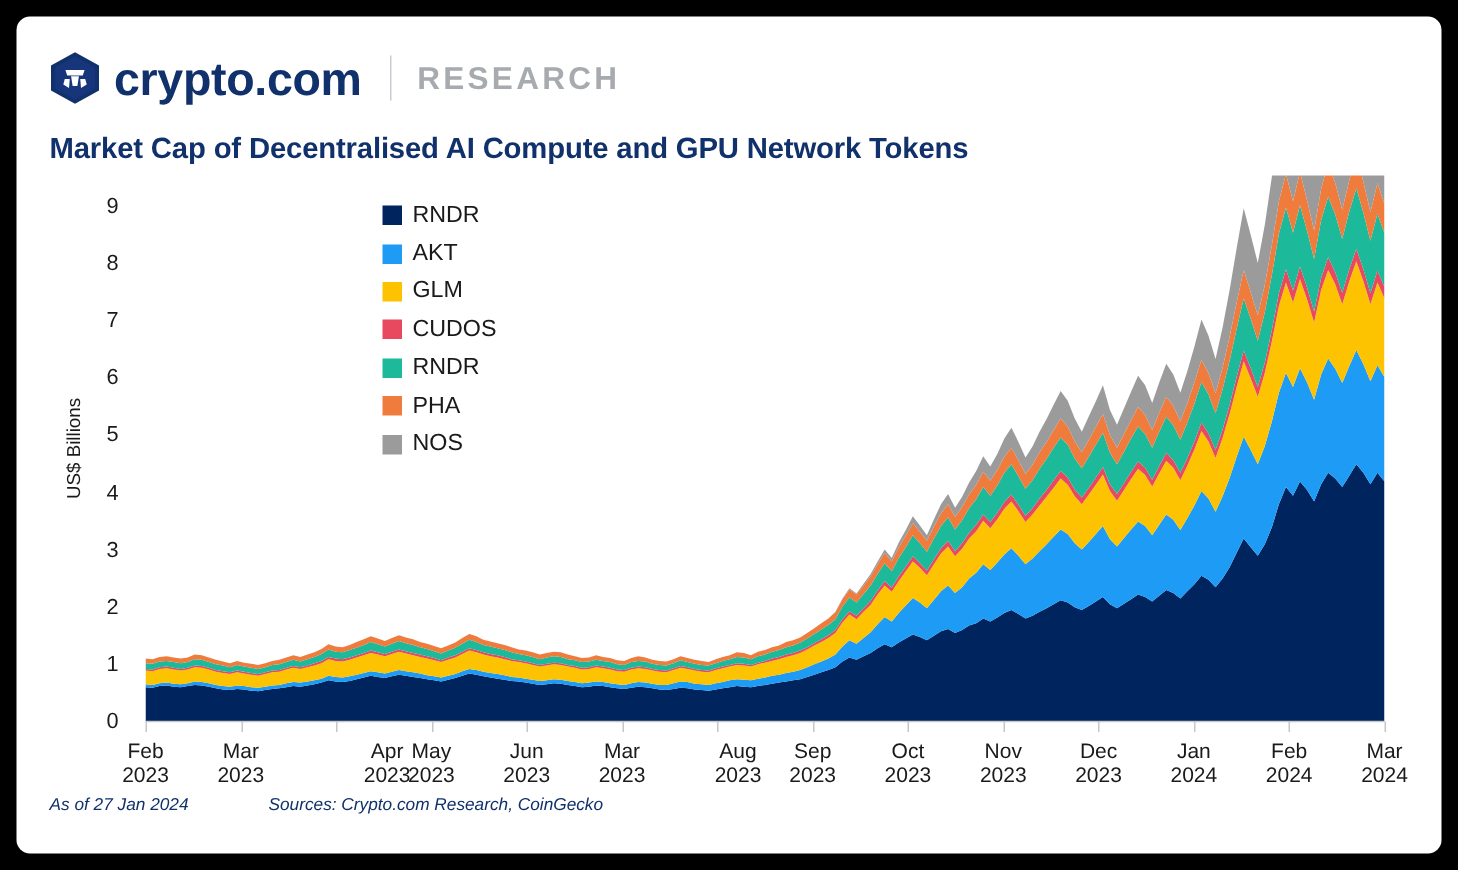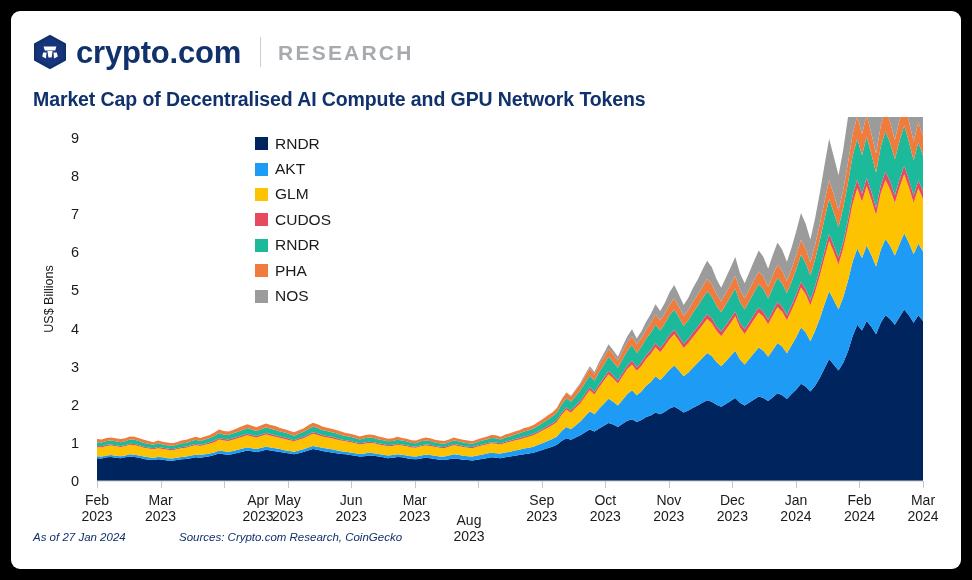--- a/index.html
+++ b/index.html
@@ -150,21 +150,21 @@
         <div class="xtick" style="left: 254.154px; top: 11px;">
           <div>Jun</div>
           <div>2023</div>
         </div>
         <div class="tickmark" style="left: 317.692px;"></div>
         <div class="xtick" style="left: 317.692px; top: 11px;">
           <div>Mar</div>
           <div>2023</div>
         </div>
         <div class="tickmark" style="left: 381.231px;"></div>
-        <div class="xtick" style="left: 372px; top: 11px; margin-top: 20px;">
+        <div class="xtick" style="left: 395px; top: 11px;">
           <div>Aug</div>
           <div>2023</div>
         </div>
         <div class="tickmark" style="left: 444.769px;"></div>
         <div class="xtick" style="left: 444.769px; top: 11px;">
           <div>Sep</div>
           <div>2023</div>
         </div>
         <div class="tickmark" style="left: 508.308px;"></div>
         <div class="xtick" style="left: 508.308px; top: 11px;">

